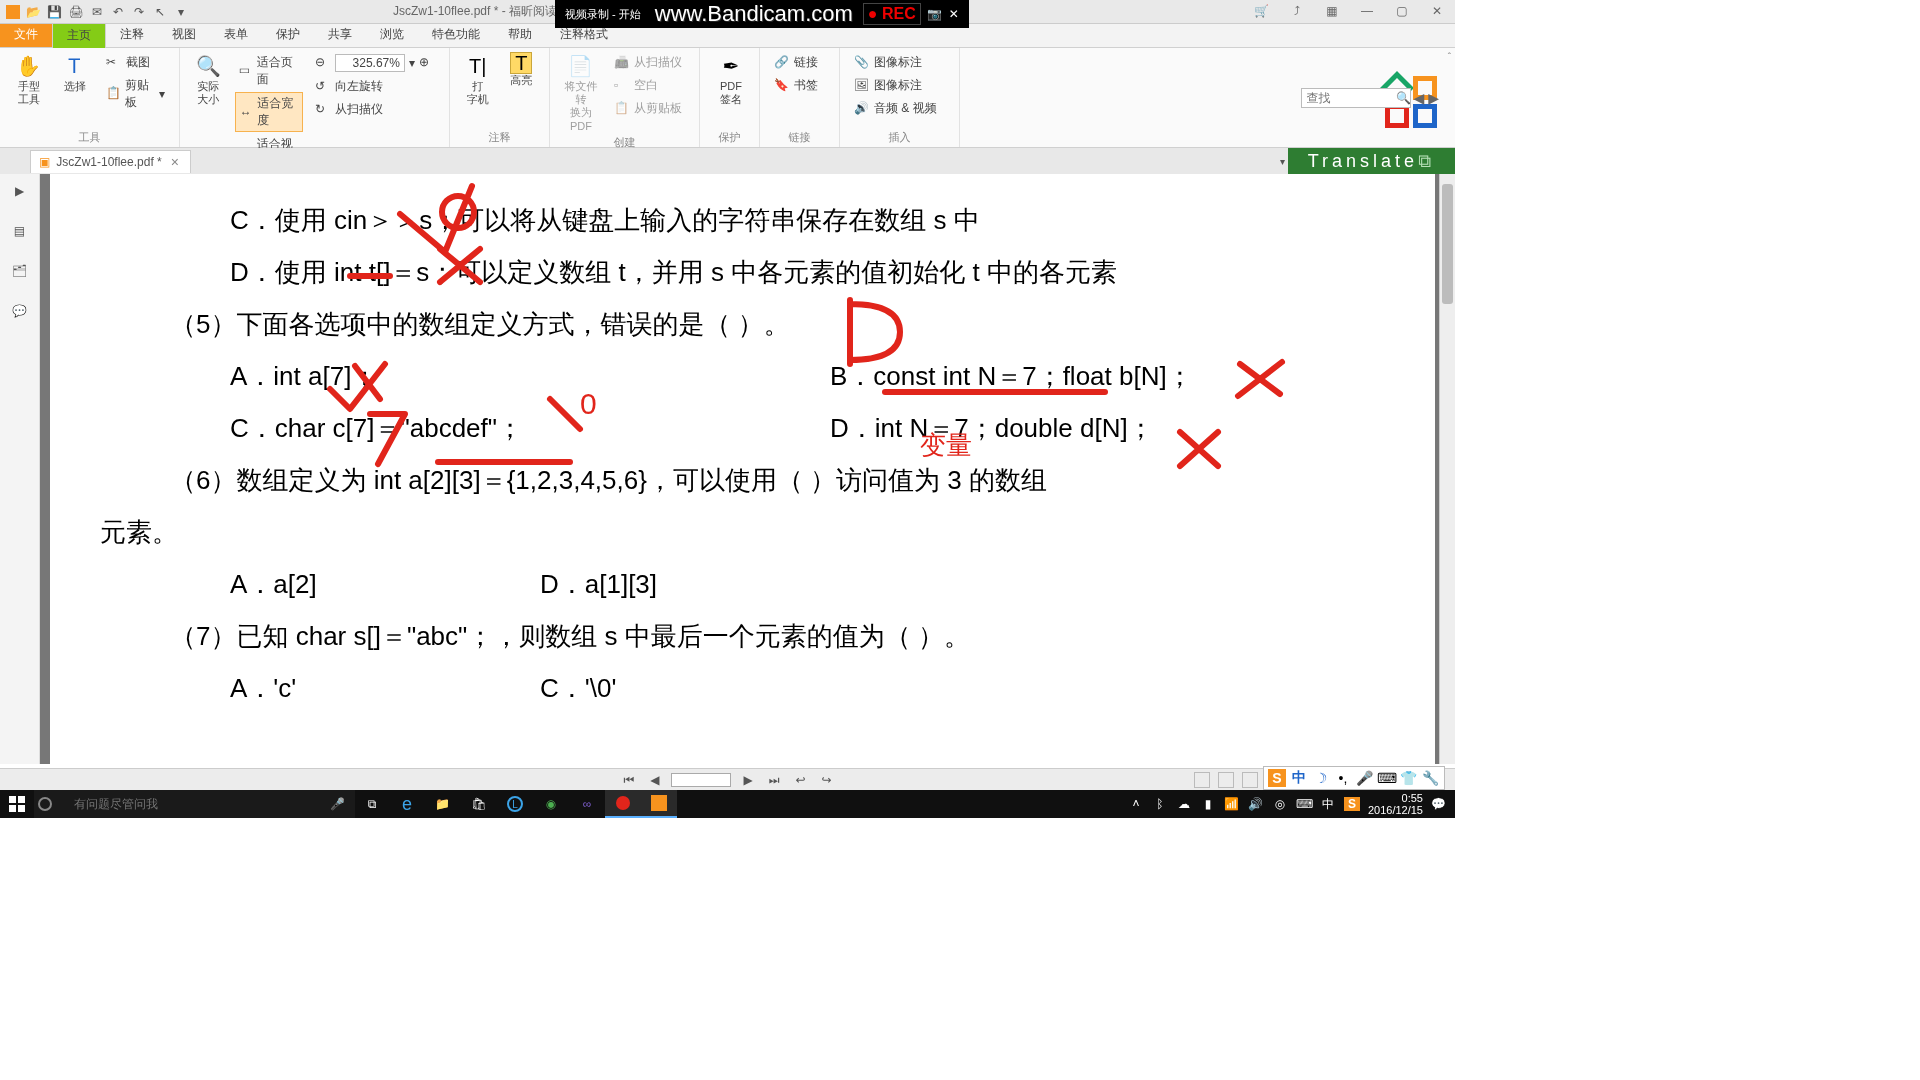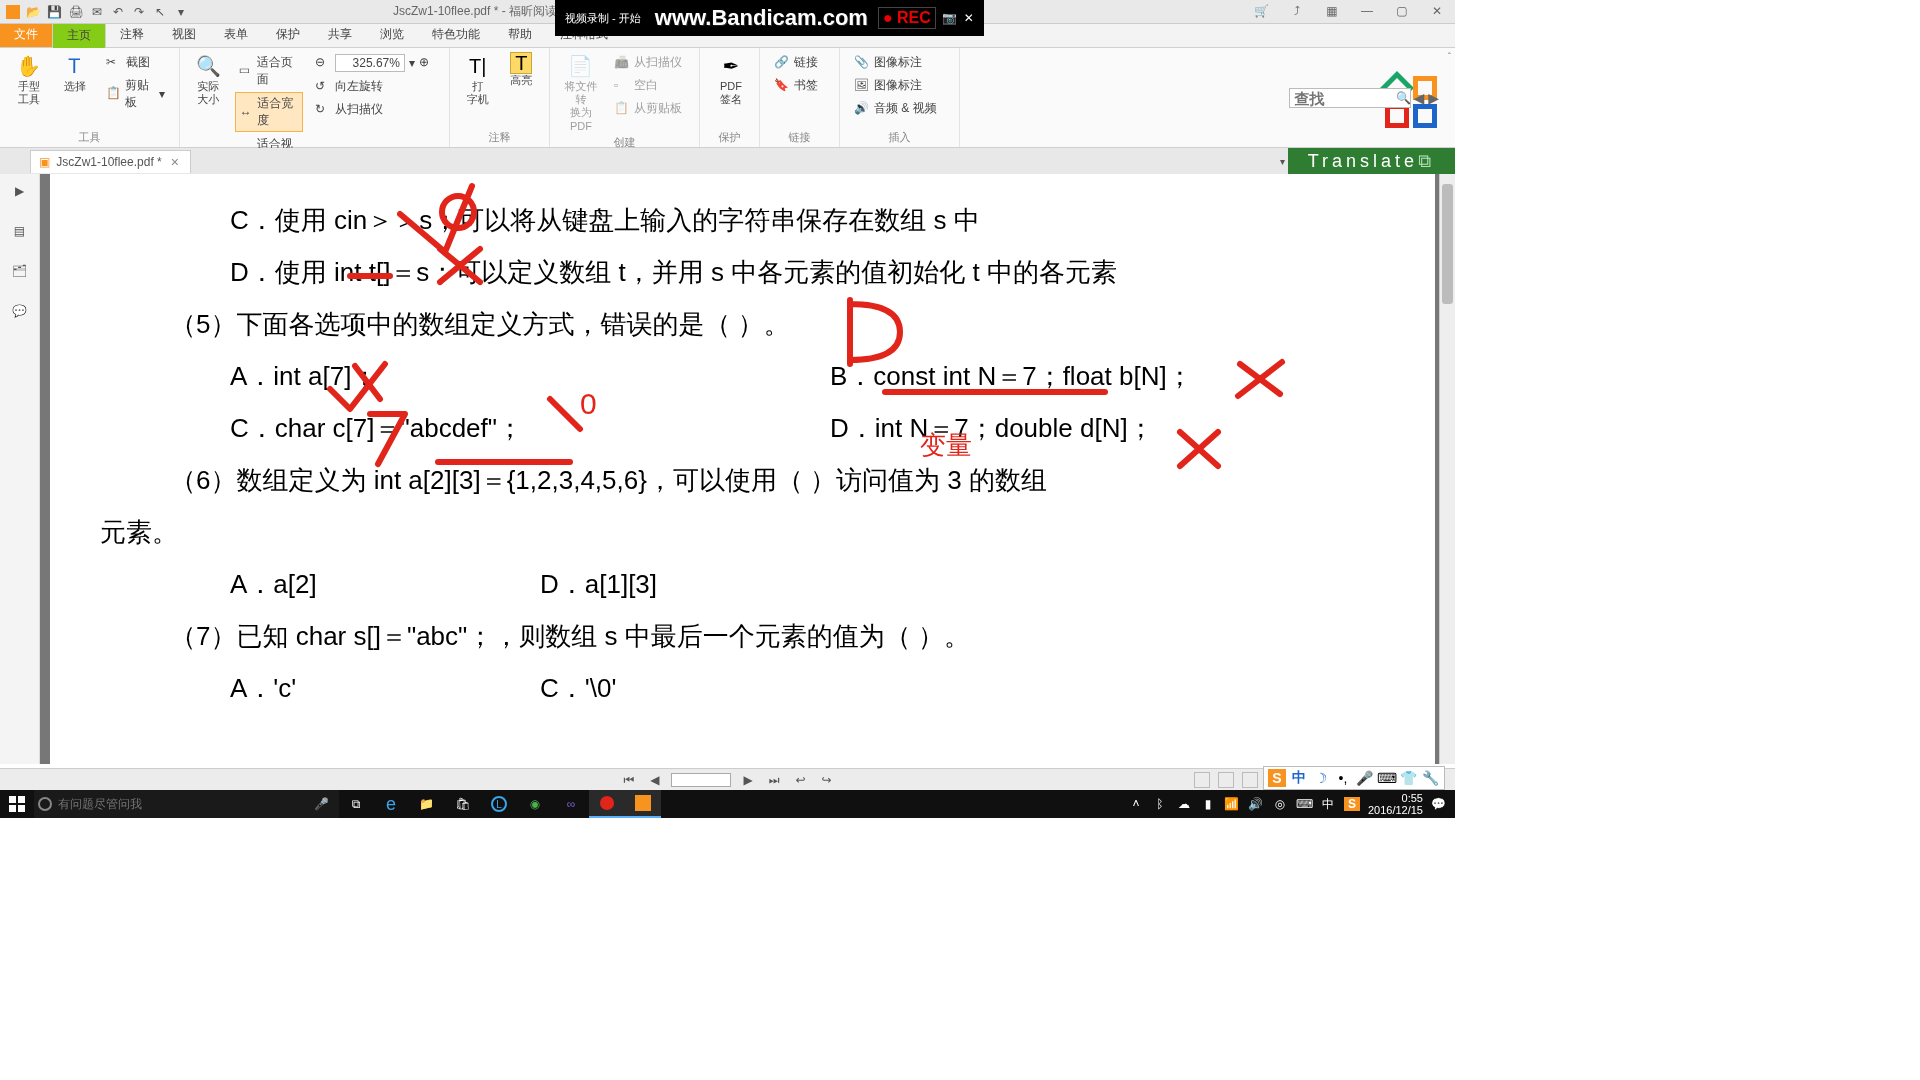--- a/index.html
+++ b/index.html
@@ -7,23 +7,23 @@
     
     
     .qa-bar { height:24px; background:#e9e9e9; display:flex; align-items:center; padding:0 4px; border-bottom:1px solid #ccc; position:relative;}
     .qa-btn { width:18px; height:18px; margin-right:3px; display:inline-flex; align-items:center; justify-content:center; font-size:12px; color:#555; cursor:pointer;}
     .qa-btn.orange svg rect{fill:#f7931e;}
     .title-text { margin-left:200px; color:#666; font-size:12px;}
     .qa-right { position:absolute; right:6px; top:2px; display:flex; gap:14px;}
     .qa-right .qa-btn{ color:#666;}
     
     
-    .bandicam { position:absolute; top:0; left:555px; height:36px; background:#000; display:flex; align-items:center; padding:8px 6px; z-index:50;}
+    .bandicam { position:absolute; top:0; left:555px; height:28px; background:#000; display:flex; align-items:center; padding:8px 6px; z-index:50;}
     .bandicam .bc-head{ color:#fff; font-size:11px; padding:0 4px;}
-    .bandicam .bc-domain{ color:#fff; font-size:22px; font-weight:bold; text-shadow:0 0 3px #000, 1px 1px 0 #333; padding:0 10px;}
+    .bandicam .bc-domain{ color:#fff; font-size:22px; font-weight:normal; text-shadow:0 0 3px #000, 1px 1px 0 #333; padding:0 10px;}
     .bandicam .bc-rec{ color:#e00; font-weight:bold; font-size:16px; border:1px solid #444; padding:1px 4px; margin-right:4px;}
     .bandicam .bc-cam{ color:#fff; width:20px; text-align:center;}
     .bandicam .bc-close{ color:#fff; width:18px; text-align:center; cursor:pointer;}
     
     
     .ribbon-tabs{ height:24px; display:flex; align-items:flex-end; background:#f3f3f3; border-bottom:1px solid #d0d0d0;}
     .rtab{ padding:4px 14px; font-size:12px; color:#444; cursor:pointer;}
     .rtab.file{ background:#f7931e; color:#fff;}
     .rtab.active{ background:#84cc16; border-top:2px solid #f7931e; border-left:1px solid #d0d0d0;border-right:1px solid #d0d0d0; margin-bottom:-1px;}
     
@@ -35,21 +35,21 @@
     .btn-v{ display:flex; flex-direction:column; align-items:center; width:42px; cursor:pointer;}
     .btn-v .ic{ width:28px; height:28px; display:flex;align-items:center;justify-content:center;font-size:20px;}
     .btn-v .lbl{ font-size:11px; color:#444; line-height:1.2; text-align:center;}
     .btn-h{ display:flex; align-items:center; gap:4px; padding:2px 4px; cursor:pointer; font-size:12px; color:#444;}
     .btn-h.sel{ background:#ffe7c2; border:1px solid #f7b24e;}
     .zoom-box{ border:1px solid #bbb; padding:1px 4px; font-size:12px; width:70px; text-align:right; background:#fff;}
     .rgroup .side-col{display:flex;flex-direction:column;gap:2px;}
     .ico{width:16px;height:16px;display:inline-block;}
     .collapse-arrow{position:absolute; right:4px; top:4px; font-size:10px; color:#888; cursor:pointer;}
     .find-box{ position:absolute; right:14px; top:40px; display:flex; align-items:center;}
-    .find-box input{ width:122px; height:20px; border:1px solid #bbb; padding:0 18px 0 4px; font-size:15px;font-weight:bold;}
+    .find-box input{ width:110px; height:20px; border:1px solid #bbb; padding:0 18px 0 4px; font-size:12px;}
     .find-box .mag{ position:absolute; right:30px; font-size:12px; color:#888;}
     .find-box .nav{ font-size:14px; color:#666; padding:0 2px; cursor:pointer;}
     .logo-corner{ position:absolute; right:10px; top:28px; width:60px; height:60px;}
     .logo-corner div{position:absolute;width:24px;height:24px;border:5px solid;}
     
     
     .doc-tabs{ height:26px; background:#e8e8e8; display:flex; align-items:center; padding-left:30px; position:relative;}
     .doc-tab{ background:#fff; border:1px solid #ccc; border-bottom:none; padding:3px 8px; display:flex; align-items:center; gap:6px; font-size:12px; color:#555;}
     .doc-tab .close{ cursor:pointer; color:#888; font-size:14px; padding:0 3px;}
     .translate-tag{ position:absolute; right:0; top:0; height:26px; background:#2e7d32; color:#fff; font-family:monospace; font-size:18px; padding:0 20px; letter-spacing:4px; display:flex;align-items:center;}
@@ -88,21 +88,21 @@
     
     
     .ime-bar{ position:absolute; bottom:28px; right:10px; height:24px; background:#fff; border:1px solid #bbb; display:flex; align-items:center; gap:4px; padding:0 4px; z-index:40;}
     .ime-bar .ime-ic{ width:18px;height:18px;display:flex;align-items:center;justify-content:center;font-size:14px;}
     
     
     .taskbar{position:absolute;bottom:0;left:0;right:0;height:28px;background:#101010;color:#fff;display:flex;align-items:center;}
     .taskbar .tb-l{display:flex;align-items:center;height:100%;}
     .tb-btn{width:34px;height:100%;display:flex;align-items:center;justify-content:center;cursor:pointer;}
     .tb-search{display:flex;align-items:center;background:#1a1a1a;height:100%;padding:0 10px 0 4px;gap:6px;color:#888;}
-    .tb-search input{background:transparent;border:none;color:#ccc;font-size:12px;width:250px;outline:none;}
+    .tb-search input{background:transparent;border:none;color:#ccc;font-size:12px;width:250px;outline:none;margin-left:16px;}
     .tb-apps{display:flex;height:100%;}
     .tb-app{width:36px;height:100%;display:flex;align-items:center;justify-content:center;cursor:pointer;}
     .tb-app.active{background:#2a2a2a;border-bottom:2px solid #5ab0ff;}
     .tb-tray{margin-left:auto;display:flex;align-items:center;gap:8px;padding-right:8px;font-size:11px;}
     .tb-tray .tic{width:16px;text-align:center;font-size:12px;}
     .tb-clock{text-align:right;line-height:1.1;}
   </style>
 </head>
 <body>
 

